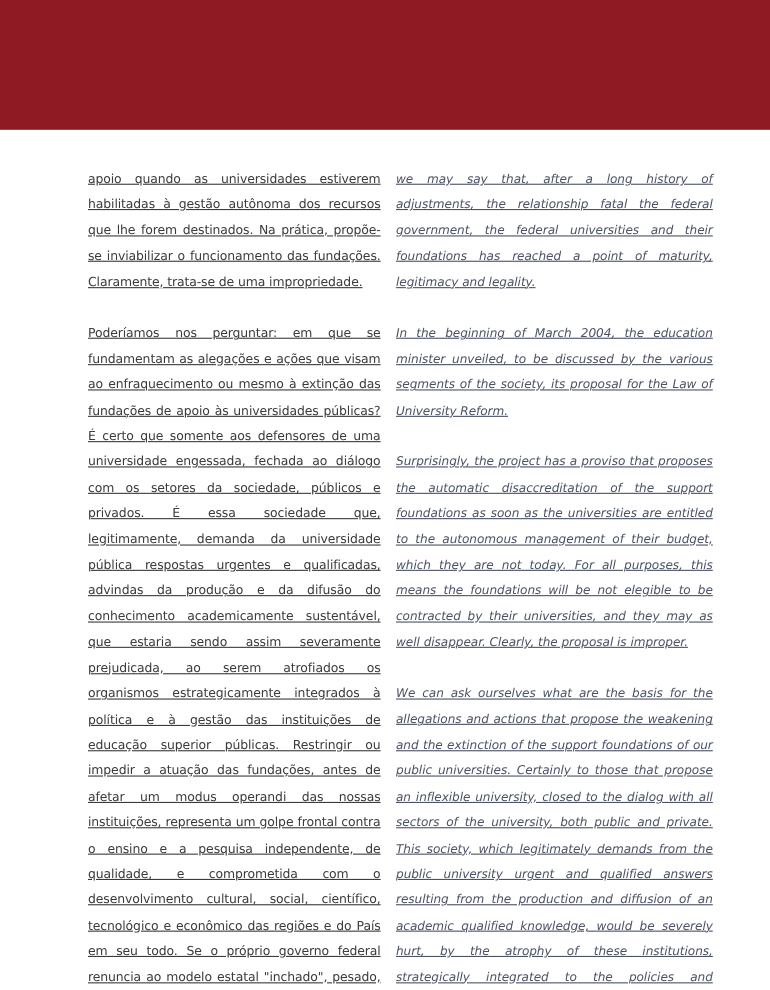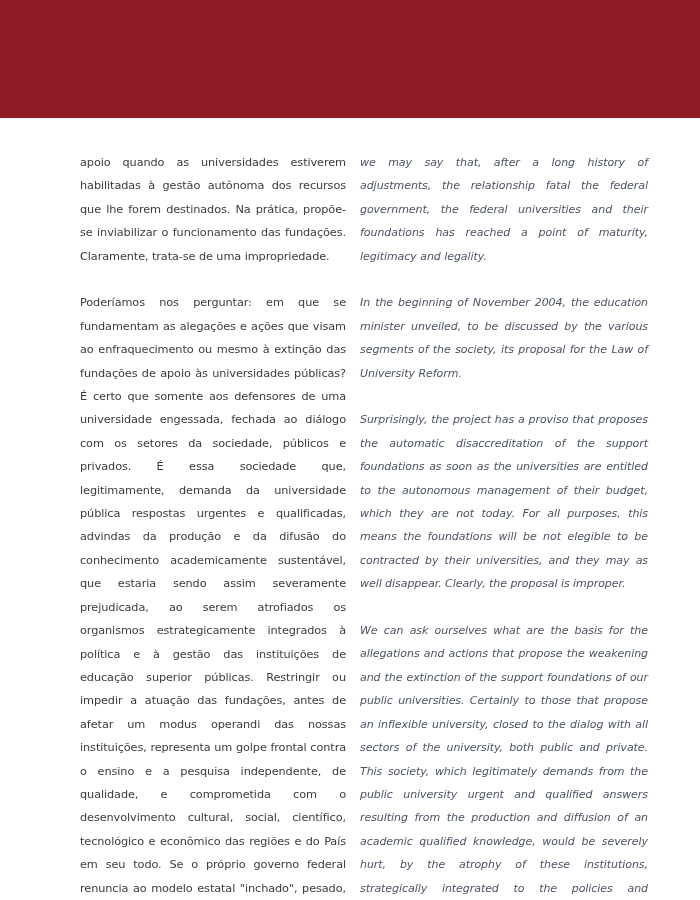--- a/index.html
+++ b/index.html
@@ -1,31 +1,31 @@
 <!DOCTYPE html>
 <html><head>
 <meta charset="utf-8">
 <style>
   html, body { margin: 0; padding: 0; background: #ffffff; }
   body { width: 700px; height: 900px; overflow: hidden; position: relative; }
   .banner { position: absolute; left: 0; top: 0; width: 700px; height: 118px; background: #8f1a24; }
   .col { position: absolute; top: 151px; font-size: 12.6px; line-height: 23.4px; text-align: justify; }
-  .col p { margin: 0 0 23.4px 0; }
+  .col p { margin: 0 0 23.4px 0; text-decoration: underline; }
   .col-left { left: 80px; width: 266px; color: #3b3b3b; font-family: "DejaVu Sans", sans-serif; font-size: 11.3px; letter-spacing: -0.1px; }
   .col-right { left: 360px; width: 288px; color: #4a5264; font-family: "DejaVu Sans", sans-serif; font-style: italic; font-size: 11px; letter-spacing: -0.05px; }
 </style>
 </head>
 <body>
 
 <div class="banner" style="background: rgb(143, 26, 36);"></div>
 
 <div class="col col-left">
   <p>apoio quando as universidades estiverem habilitadas à gestão autônoma dos recursos que lhe forem destinados. Na prática, propõe-se inviabilizar o funcionamento das fundações. Claramente, trata-se de uma impropriedade.</p>
   <p>Poderíamos nos perguntar: em que se fundamentam as alegações e ações que visam ao enfraquecimento ou mesmo à extinção das fundações de apoio às universidades públicas? É certo que somente aos defensores de uma universidade engessada, fechada ao diálogo com os setores da sociedade, públicos e privados. É essa sociedade que, legitimamente, demanda da universidade pública respostas urgentes e qualificadas, advindas da produção e da difusão do conhecimento academicamente sustentável, que estaria sendo assim severamente prejudicada, ao serem atrofiados os organismos estrategicamente integrados à política e à gestão das instituições de educação superior públicas. Restringir ou impedir a atuação das fundações, antes de afetar um modus operandi das nossas instituições, representa um golpe frontal contra o ensino e a pesquisa independente, de qualidade, e comprometida com o desenvolvimento cultural, social, científico, tecnológico e econômico das regiões e do País em seu todo. Se o próprio governo federal renuncia ao modelo estatal "inchado", pesado, oneroso ao orçamento da União, como então se poderia apregoar uma universidade pretensamente autônoma, mas cartorial e burocratizada? Com os olhos postos nas histórias de nossas instituições públicas de ensino superior, queremos crer e apostar em uma outra realidade.</p>
 
 </div>
 
 <div class="col col-right">
   <p>we may say that, after a long history of adjustments, the relationship fatal the federal government, the federal universities and their foundations has reached a point of maturity, legitimacy and legality.</p>
-  <p>In the beginning of November 2004, the education minister unveiled, to be discussed by the various segments of the society, its proposal for the Law of University Reform.</p>
+  <p>In the beginning of March 2004, the education minister unveiled, to be discussed by the various segments of the society, its proposal for the Law of University Reform.</p>
   <p>Surprisingly, the project has a proviso that proposes the automatic disaccreditation of the support foundations as soon as the universities are entitled to the autonomous management of their budget, which they are not today. For all purposes, this means the foundations will be not elegible to be contracted by their universities, and they may as well disappear. Clearly, the proposal is improper.</p>
   <p>We can ask ourselves what are the basis for the allegations and actions that propose the weakening and the extinction of the support foundations of our public universities. Certainly to those that propose an inflexible university, closed to the dialog with all sectors of the university, both public and private. This society, which legitimately demands from the public university urgent and qualified answers resulting from the production and diffusion of an academic qualified knowledge, would be severely hurt, by the atrophy of these institutions, strategically integrated to the policies and management of the federal universities. To restrict or impede the action of the foundations, besides being an ingerence in the modus operandi of our institutions, is a fatal blow against the independence and quality of the research and teaching of our universities, compromised with the cultural, social, scientific, technological and economic development of the country. If even the federal government seeks working models for a more streamlined and responsive public</p>
 </div>
 
 </body></html>

